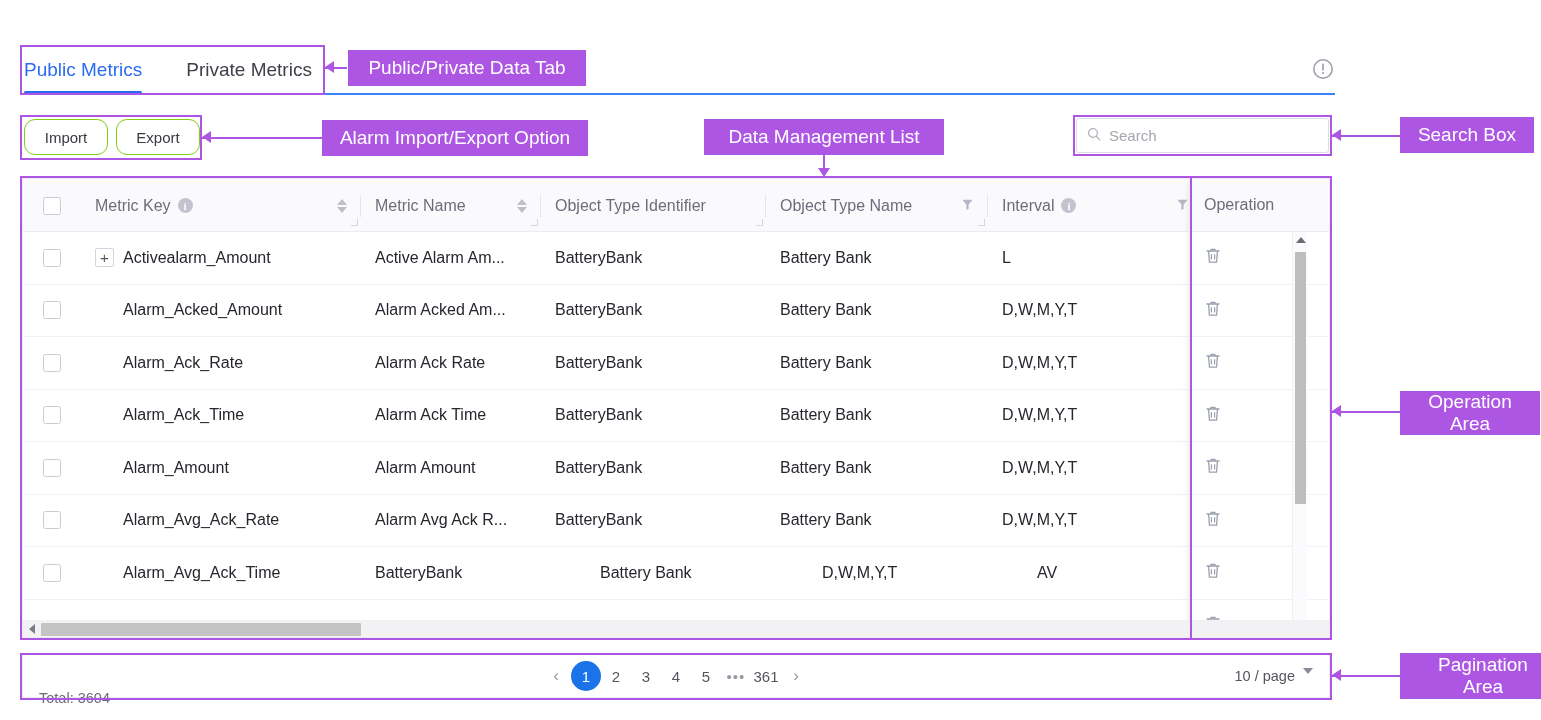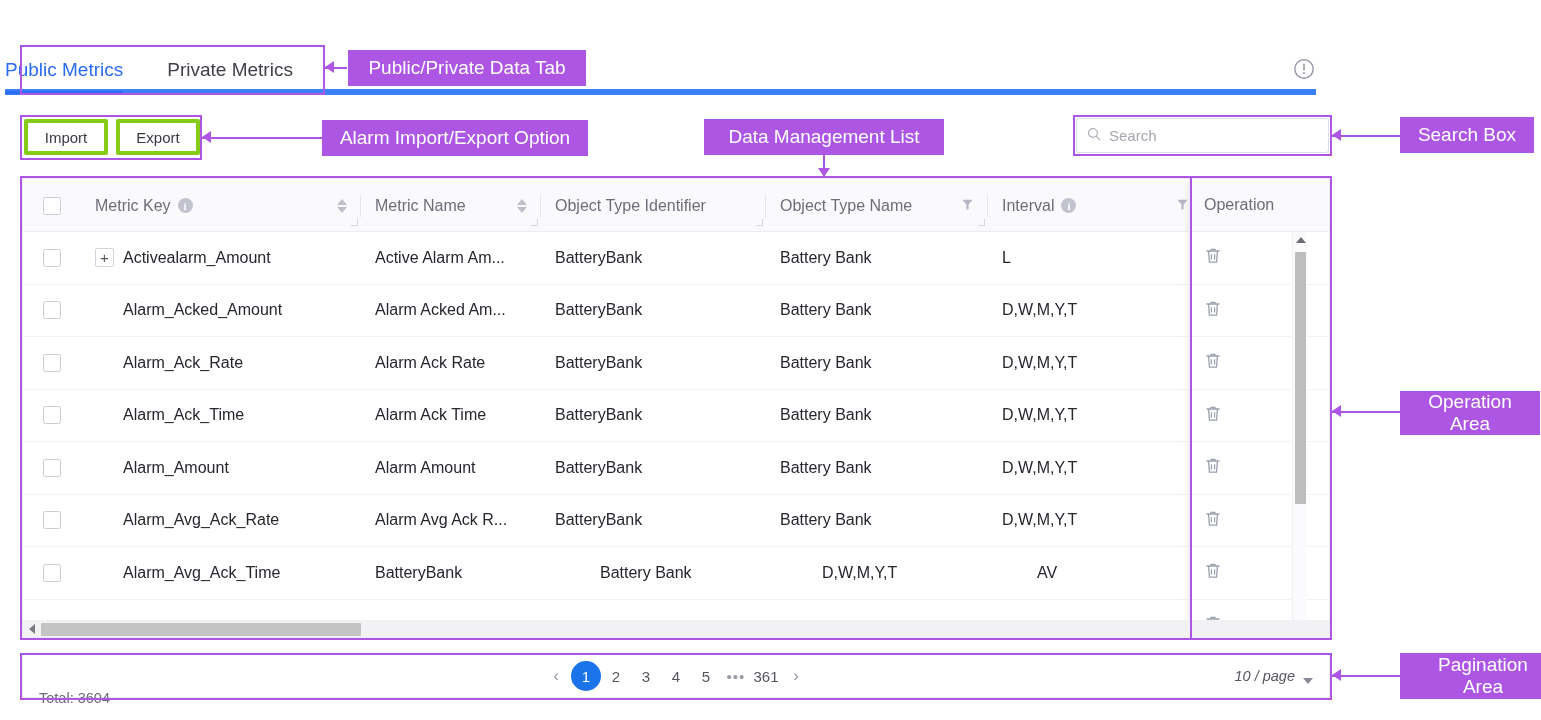--- a/index.html
+++ b/index.html
@@ -10,45 +10,45 @@
     overflow: hidden;
   }
   .app {
     position: relative;
     width: 1541px; height: 720px;
     background: #ffffff;
   }
 
   
   .tabs-bar {
-    position: absolute; left: 5px; top: 47px;
+    position: absolute; left: 24px; top: 47px;
     width: 1311px; height: 48px;
-    border-bottom: 6px solid #3b82f6;
+    border-bottom: 2px solid #3b82f6;
   }
   .tabs-inner { display: flex; align-items: center; height: 46px; }
   .tab {
     font-size: 19px; color: #40404a;
     padding: 0 0 0 0; margin-right: 44px;
     cursor: pointer; position: relative; line-height: 46px;
   }
   .tab.active { color: #2b6cf5; }
   .tab.active::after {
     content: ""; position: absolute; left: 0; right: 0; bottom: -1px;
     height: 3px; background: #2b6cf5; border-radius: 2px;
   }
   .alert-icon {
     position: absolute; right: 0px; top: 10px;
     width: 24px; height: 24px;
   }
 
   
   .btn {
     height: 36px; min-width: 84px; padding: 0 16px;
-    background: #ffffff; border: 4px solid #84cc16;
-    border-radius: 2px; font-size: 15px; color: #3a3a44;
+    background: #ffffff; border: 1px solid #84cc16;
+    border-radius: 11px; font-size: 15px; color: #3a3a44;
     font-family: "Liberation Sans", sans-serif;
     cursor: pointer;
   }
   .toolbar-left {
     position: absolute; left: 24px; top: 119px;
     display: flex; gap: 8px;
   }
   .search-wrap {
     position: absolute; left: 1076px; top: 118px;
     width: 253px; height: 35px;
@@ -207,21 +207,21 @@
   .pg {
     min-width: 30px; height: 30px; display: flex;
     align-items: center; justify-content: center;
     font-size: 15px; color: #55555f; cursor: pointer; border-radius: 50%;
   }
   .pg.cur { background: #1a73e8; color: #fff; font-weight: normal; }
   .pg.nav { color: #9a9aa6; font-size: 17px; }
   .pg.ell { color: #9a9aa6; letter-spacing: 1px; }
   .perpage {
     margin-left: auto; font-size: 14.5px; color: #55555f;
-    display: flex; align-items: flex-end; gap: 8px; cursor: pointer; font-style: italic;
+    display: flex; align-items: flex-start; gap: 8px; cursor: pointer;
   }
   .chev { width: 0; height: 0; border-left: 5px solid transparent;
      border-right: 5px solid transparent; border-top: 6px solid #8a8a96; }
 
   
   .ann-box {
     position: absolute; border: 2px solid #ac56e3;
     pointer-events: none; z-index: 30;
   }
   .ann-lbl {

